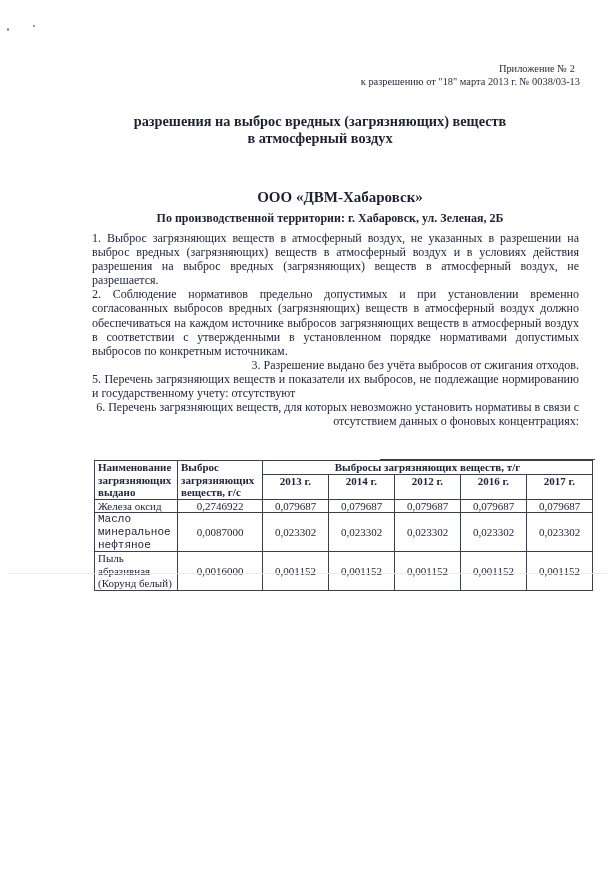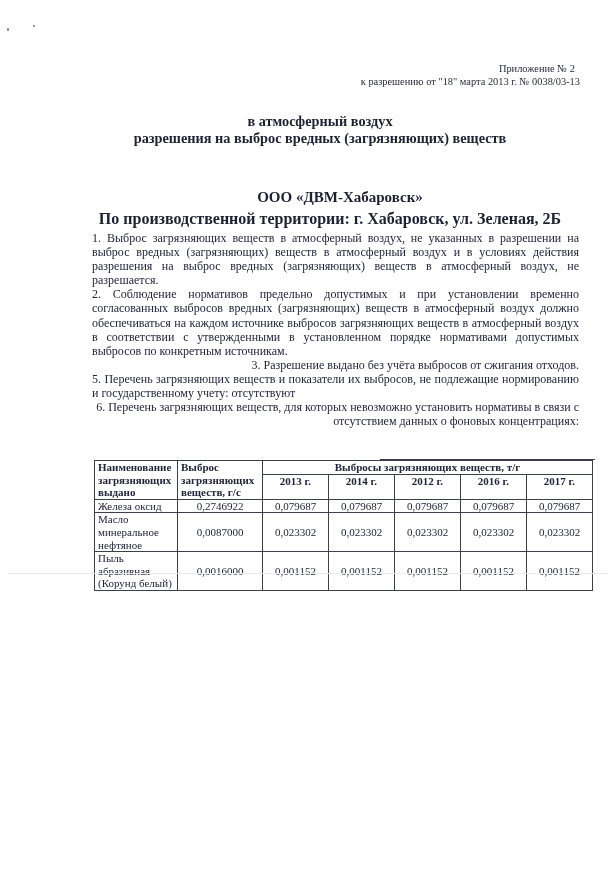--- a/index.html
+++ b/index.html
@@ -58,21 +58,21 @@
       line-height: 18px;
       color: #1d2130;
     }
     .territory {
       position: absolute;
       left: 90px;
       width: 480px;
       top: 211px;
       text-align: center;
       font-weight: bold;
-      font-size: 16px;
+      font-size: 12px;
       line-height: 15px;
       color: #1d2130;
     }
     .body-text {
       position: absolute;
       left: 92px;
       width: 487px;
       top: 231px;
       font-size: 12px;
       line-height: 14.1px;
@@ -131,22 +131,22 @@
 
   <div class="scan-dot" style="left:7px; top:28px;"></div>
   <div class="scan-dot" style="left:33px; top:25px; width:2px; height:2px;"></div>
 
   <div class="appendix">
     <div class="line1">Приложение № 2</div>
     <div>к разрешению от "18" марта 2013 г. № 0038/03-13</div>
   </div>
 
   <div class="title-block">
+    <div>разрешения на выброс вредных (загрязняющих) веществ</div>
     <div>в атмосферный воздух</div>
-    <div>разрешения на выброс вредных (загрязняющих) веществ</div>
   </div>
 
   <div class="org">ООО «ДВМ-Хабаровск»</div>
 
   <div class="territory">По производственной территории: г. Хабаровск, ул. Зеленая, 2Б</div>
 
   <div class="body-text">
     <p>1. Выброс загрязняющих веществ в атмосферный воздух, не указанных в разрешении на выброс вредных (загрязняющих) веществ в атмосферный воздух и в условиях действия разрешения на выброс вредных (загрязняющих) веществ в атмосферный воздух, не разрешается.</p>
     <p>2. Соблюдение нормативов предельно допустимых и при установлении временно согласованных выбросов вредных (загрязняющих) веществ в атмосферный воздух должно обеспечиваться на каждом источнике выбросов загрязняющих веществ в атмосферный воздух в соответствии с утвержденными в установленном порядке нормативами допустимых выбросов по конкретным источникам.</p>
     <p class="left">3. Разрешение выдано без учёта выбросов от сжигания отходов.</p>
@@ -173,21 +173,21 @@
     <tr>
       <td>Железа оксид</td>
       <td class="num">0,2746922</td>
       <td class="num">0,079687</td>
       <td class="num">0,079687</td>
       <td class="num">0,079687</td>
       <td class="num">0,079687</td>
       <td class="num">0,079687</td>
     </tr>
     <tr>
-      <td style="height:36px;">Масло минеральное нефтяное</td>
+      <td style="height:36px;font-family:Liberation Mono, monospace;">Масло минеральное нефтяное</td>
       <td class="num">0,0087000</td>
       <td class="num">0,023302</td>
       <td class="num">0,023302</td>
       <td class="num">0,023302</td>
       <td class="num">0,023302</td>
       <td class="num">0,023302</td>
     </tr>
     <tr>
       <td style="height:25px;">Пыль абразивная (Корунд белый)</td>
       <td class="num">0,0016000</td>

